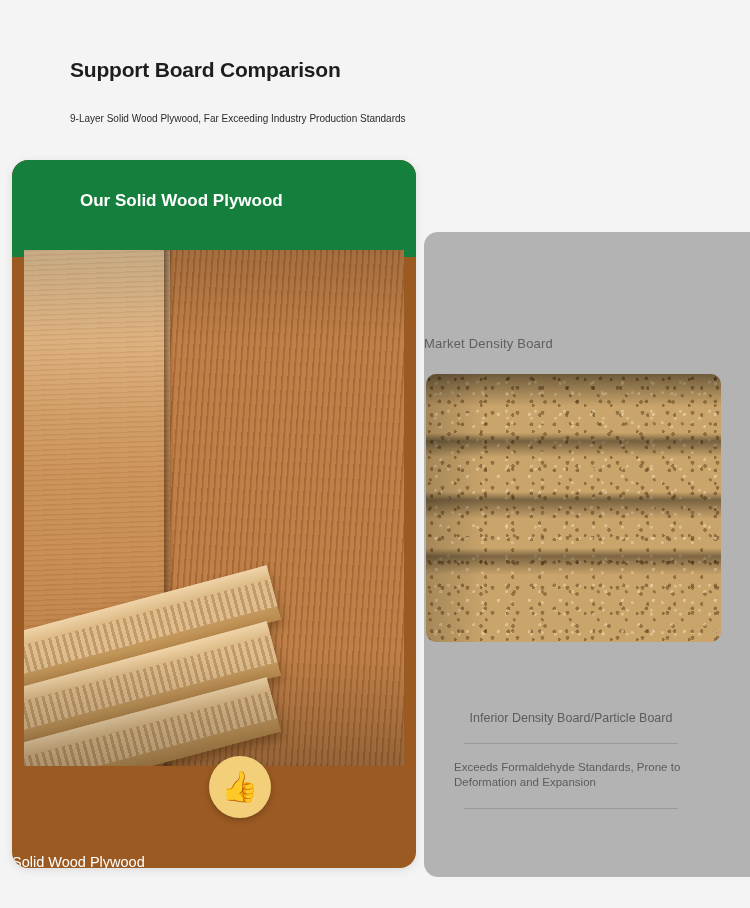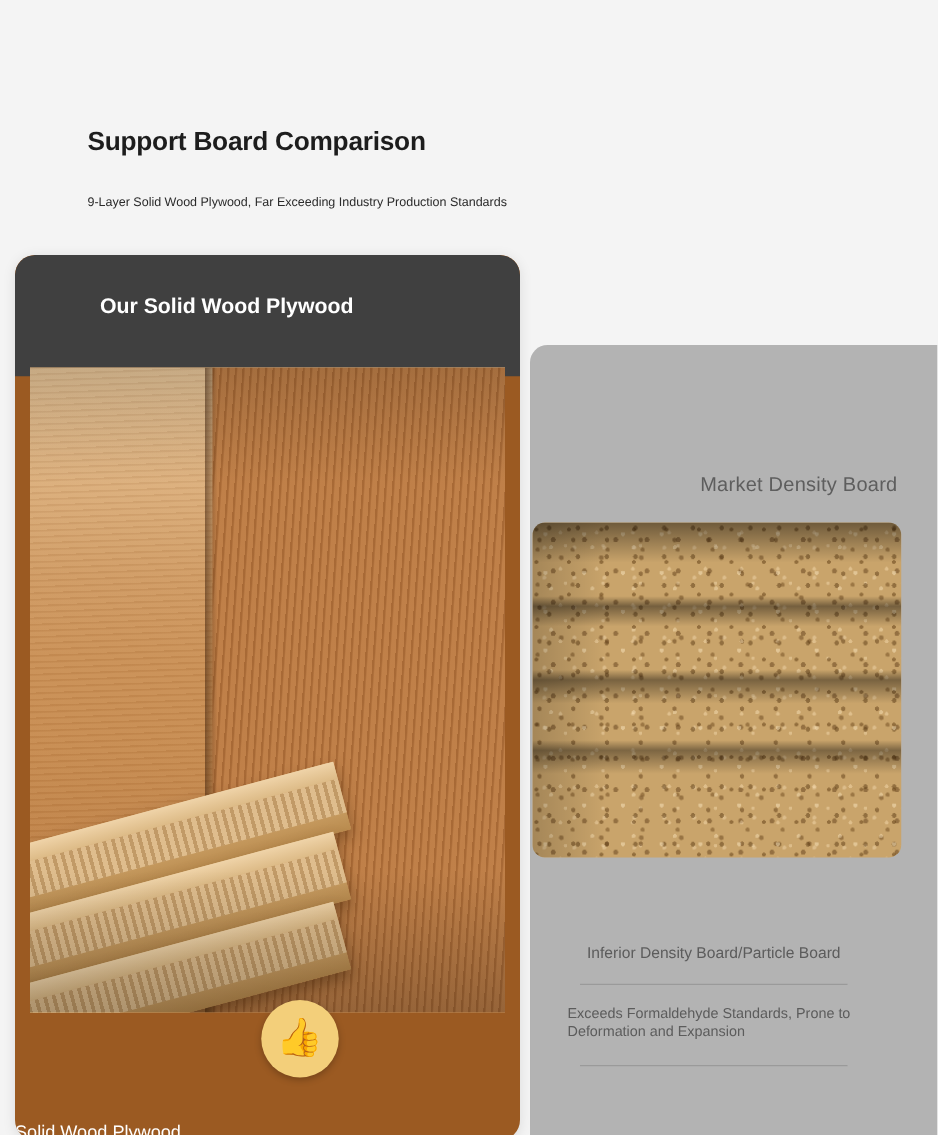--- a/index.html
+++ b/index.html
@@ -11,21 +11,20 @@
     font-family: "Liberation Sans", sans-serif;
     position: relative;
     overflow: hidden;
   }
 
   .page {
     position: absolute;
     left: 0; top: 0;
     width: 750px; height: 816px;
     background: #f4f4f4;
-    margin-top: 44px;
   }
 
   
   .header {
     position: absolute;
     left: 70px;
     top: 56px;
     width: 620px;
   }
   .title {
@@ -52,22 +51,22 @@
     width: 326px;
     height: 645px;
     background: #b3b3b3;
     border-radius: 14px 0 0 14px;
   }
   .market-label {
     position: absolute;
     left: 0;
     top: 104px;
     width: 294px;
-    text-align: right;
-    font-size: 16px;
+    text-align: left;
+    font-size: 13px;
     color: #5e5e5e;
     letter-spacing: 0.2px;
   }
   .market-photo {
     position: absolute;
     left: 2px;
     top: 142px;
     width: 295px;
     height: 268px;
     border-radius: 10px;
@@ -152,21 +151,21 @@
     height: 708px;
     background: #9b5a22;
     border-radius: 16px;
     box-shadow: 0 2px 10px rgba(0,0,0,.10);
     overflow: hidden;
   }
   .ours-head {
     position: absolute;
     left: 0; top: 0;
     width: 404px; height: 97px;
-    background: #404040;
+    background: #15803d;
     border-radius: 16px 16px 0 0;
   }
   .ours-head-title {
     position: absolute;
     left: 68px;
     top: 30px;
     width: 260px;
     font-size: 17px;
     font-weight: bold;
     color: #ffffff;

